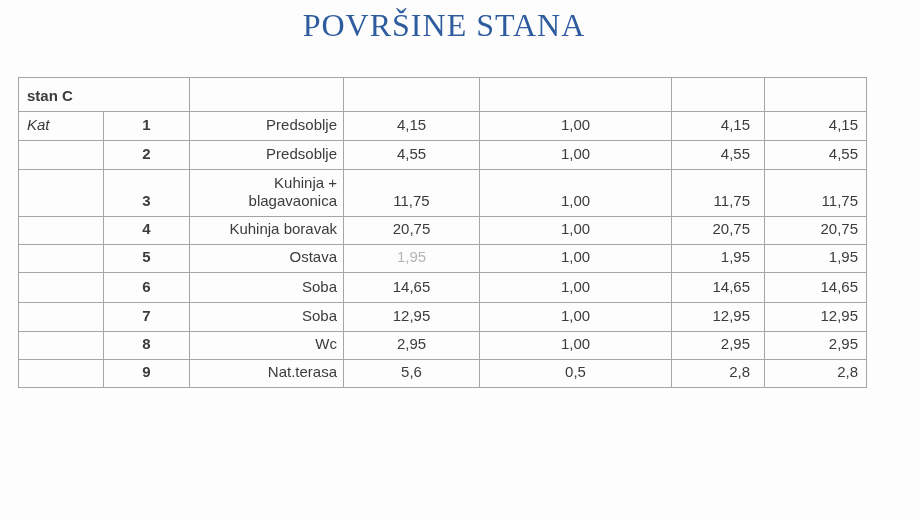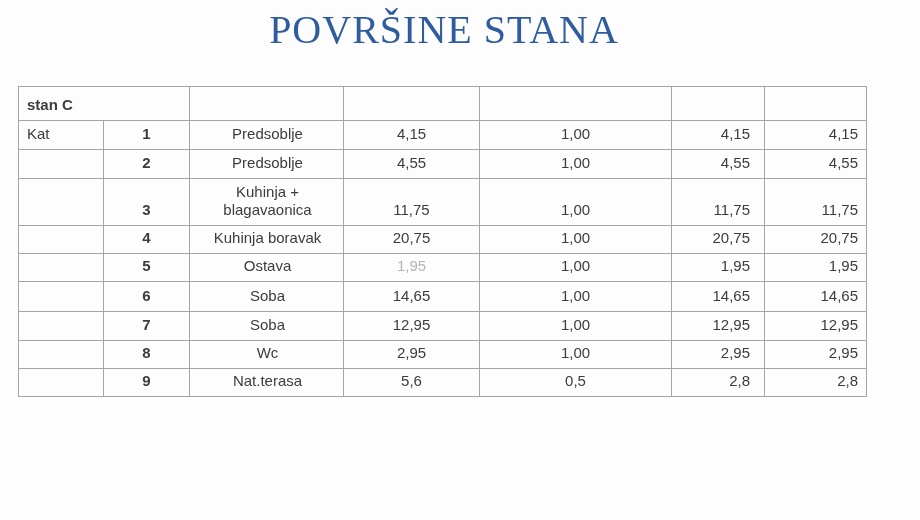--- a/index.html
+++ b/index.html
@@ -10,21 +10,21 @@
   body{
     background:var(--bg);
     font-family:"Liberation Sans", sans-serif;
     color:var(--text);
   }
   .page{width:920px; height:520px; position:relative;}
   .title{
     width:852px; margin:8px 0 0 18px;
     text-align:center;
     font-family:"Liberation Serif", serif;
-    font-size:40px; line-height:1.1;
+    font-size:32px; line-height:1.1;
     color:var(--title);
     letter-spacing:1px;
     white-space:nowrap;
   }
   table.area-table{
     border-collapse:collapse;
     table-layout:fixed;
     margin:34px 0 0 18px;
     width:849px;
     padding-left:44px;
@@ -47,28 +47,28 @@
 
   tr.r-header{height:34px;}
   tr.r-std{height:29px;}
   tr.r-s28{height:28px;}
   tr.r-s30{height:30px;}
   tr.r-tall{height:47px;}
   tr.r-summary{height:47px;}
 
   td.t-label{text-align:left; padding-left:8px;}
   td.t-num{text-align:center; font-weight:bold;}
-  td.t-name{text-align:center; padding-left:8px;}
+  td.t-name{text-align:right; padding-left:8px;}
   td.t-area{text-align:center;}
   td.t-coef{text-align:center;}
   td.t-net{text-align:right; padding-right:14px;}
   td.t-total{text-align:right; padding-right:8px;}
 
   .bold{font-weight:bold;}
-  .italic{}
+  .italic{font-style:italic;}
   .faded{color:var(--faded);}
 </style>
 </head>
 <body>
 
 <div class="page">
 
   <div class="title">POVRŠINE STANA</div>
 
   <table class="area-table">

